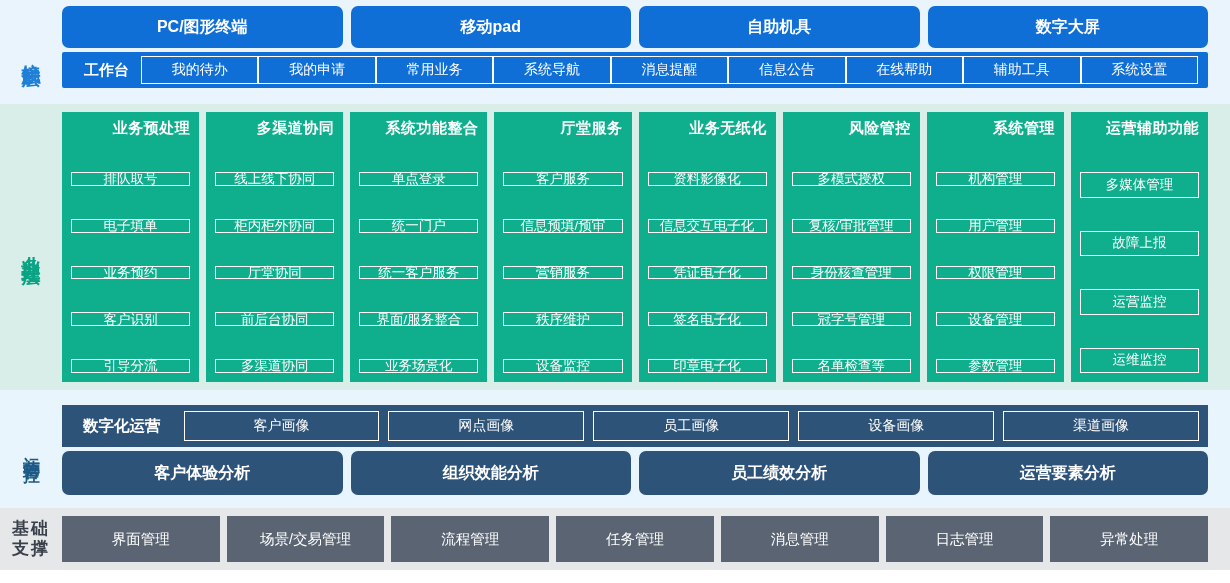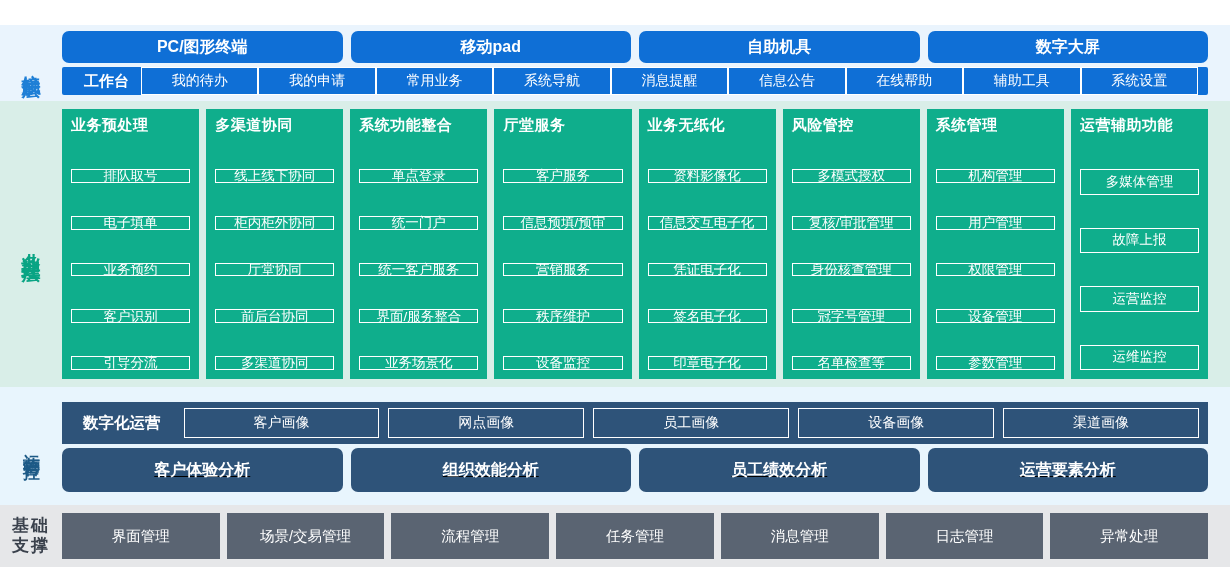--- a/index.html
+++ b/index.html
@@ -22,21 +22,21 @@
   }
   .layer-label .lbl{
     writing-mode:vertical-rl;
     text-orientation:upright;
     letter-spacing:3px;
     line-height:1.05;
   }
   .layer-body{flex:1 1 auto;display:flex;flex-direction:column;box-sizing:border-box;}
 
   
-  .layer-contact{height:76px;background:#eaf4fd;margin-top:25px;}
+  .layer-contact{height:104px;background:#eaf4fd;}
   .layer-contact .layer-label{color:#1f7fd6;font-size:19px;background:#eaf4fd;}
   .layer-contact .layer-body{padding:6px 22px 6px 0;gap:4px;}
   .channel-row{display:flex;gap:8px;height:42px;}
   .channel-btn{
     flex:1 1 0;background:#0f6fd6;border-radius:7px;
     color:#fff;font-size:16px;font-weight:bold;
     display:flex;align-items:center;justify-content:center;
   }
   .workbench-bar{
     height:36px;background:#0f6fd6;border-radius:2px;
@@ -52,21 +52,21 @@
     display:flex;align-items:center;justify-content:center;white-space:nowrap;
   }
 
   
   .layer-business{height:286px;background:#d9eee8;}
   .layer-business .layer-label{color:#0aa484;font-size:19px;}
   .layer-business .layer-body{padding:8px 22px 8px 0;}
   .col-grid{display:flex;gap:7px;height:100%;}
   .col{
     flex:1 1 0;background:#0fae8c;
-    display:flex;flex-direction:column;align-items:flex-start;
+    display:flex;flex-direction:column;align-items:flex-end;
     padding:7px 9px 9px 9px;box-sizing:border-box;gap:6px;
   }
   .col-title{
     color:#fff;font-size:15px;font-weight:bold;
     letter-spacing:.5px;white-space:nowrap;margin-bottom:1px;
   }
   .col-item{
     width:100%;flex:1 1 0;min-height:0;
     border:1px solid #ffffff;
     color:#fff;font-size:13.5px;line-height:1.15;text-align:center;
@@ -84,21 +84,21 @@
   }
   .ops-title{
     color:#fff;font-size:15.5px;font-weight:bold;
     padding:0 14px 0 12px;white-space:nowrap;flex:0 0 auto;
   }
   .ops-item{
     flex:1 1 0;height:28px;border:1px solid #ffffff;
     color:#fff;font-size:14px;
     display:flex;align-items:center;justify-content:center;white-space:nowrap;
   }
-  .ops-analysis-row{display:flex;gap:8px;height:44px;text-decoration:underline;}
+  .ops-analysis-row{display:flex;gap:8px;height:44px;}
   .ops-analysis{
     flex:1 1 0;background:#2e5379;border-radius:7px;
     color:#fff;font-size:16px;font-weight:bold;
     display:flex;align-items:center;justify-content:center;
   }
 
   
   .layer-base{height:62px;background:#e6e7e9;}
   .layer-base .layer-label{color:#3a414c;font-size:17px;}
   .layer-base .layer-label .lbl{

